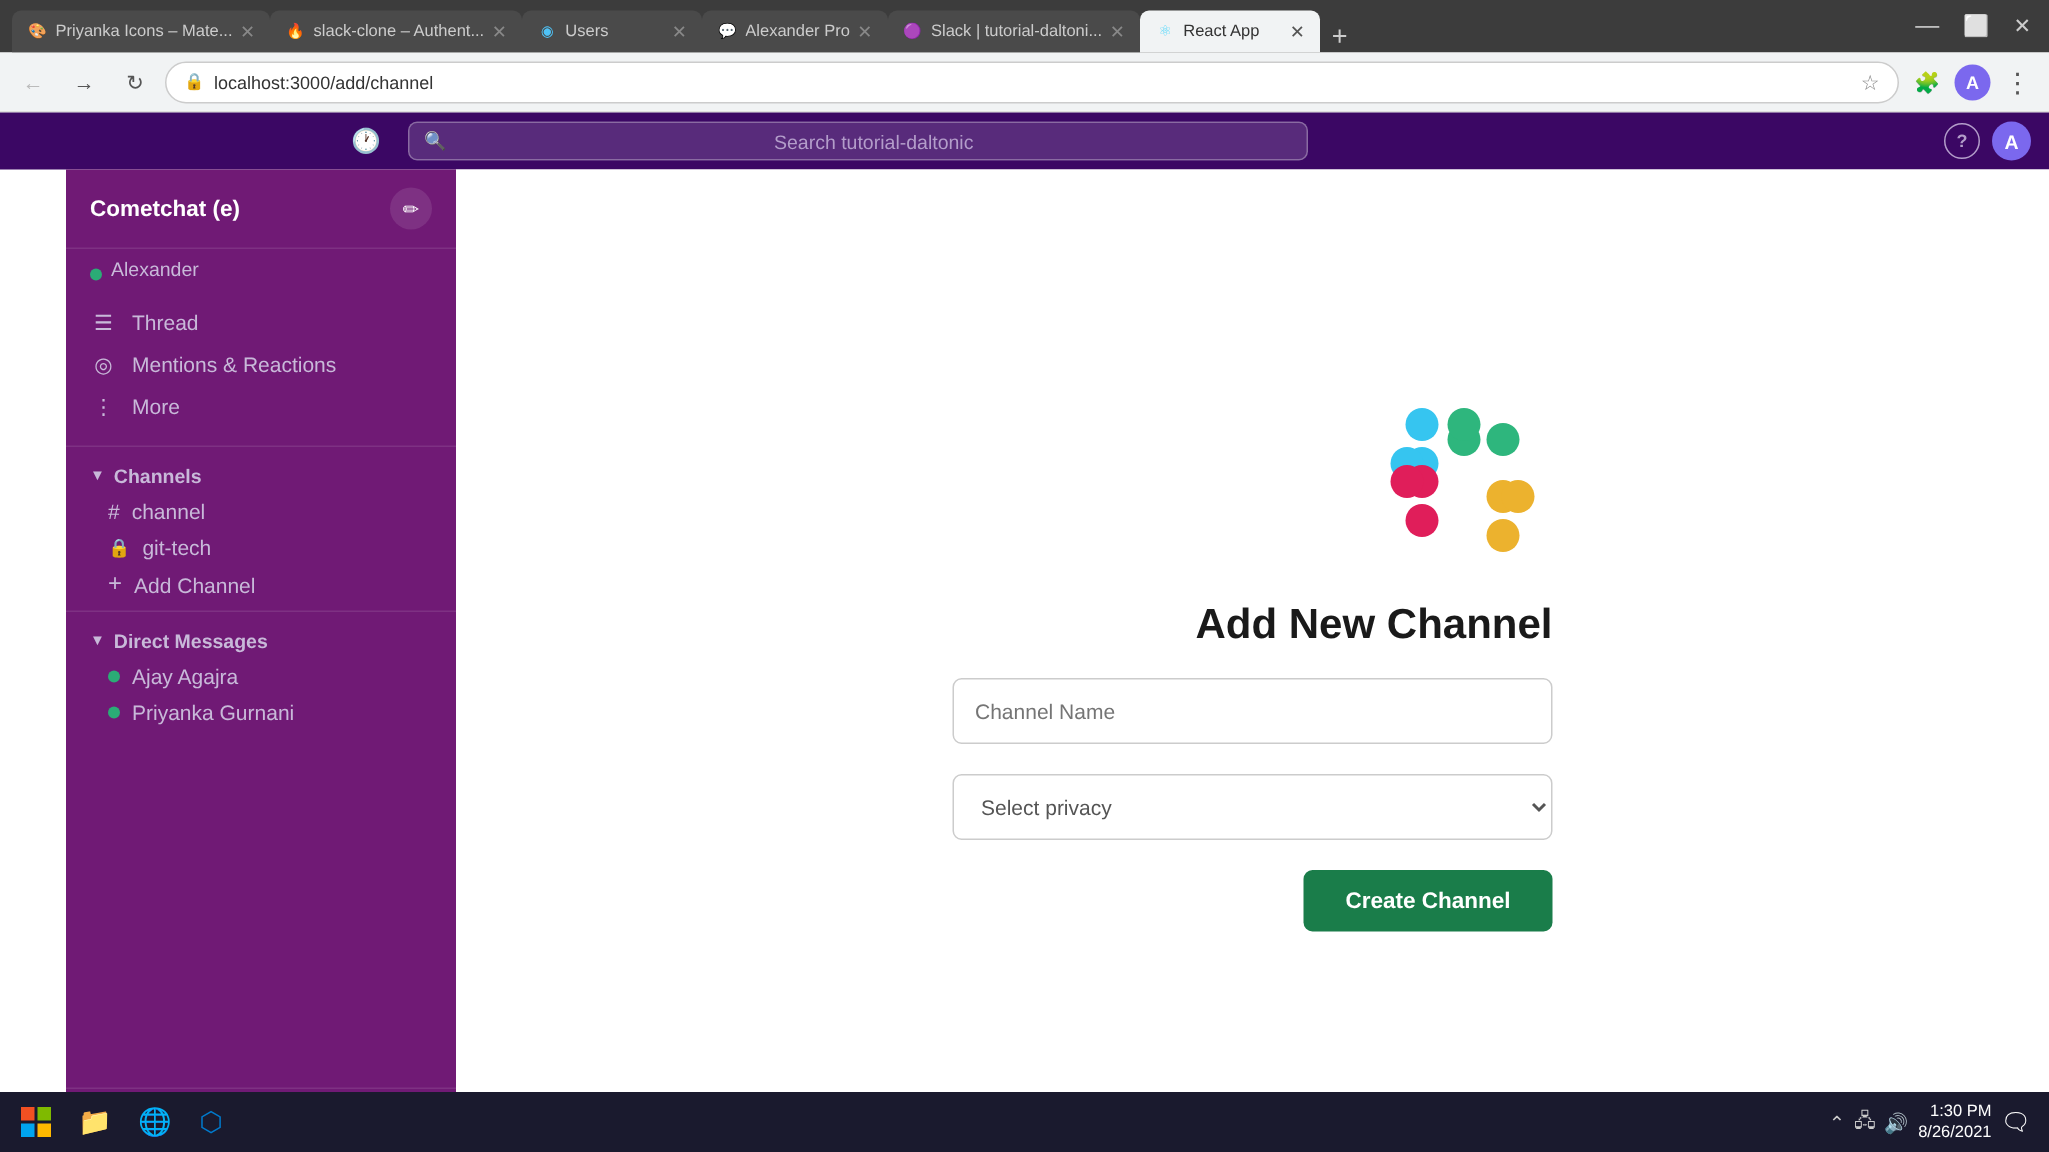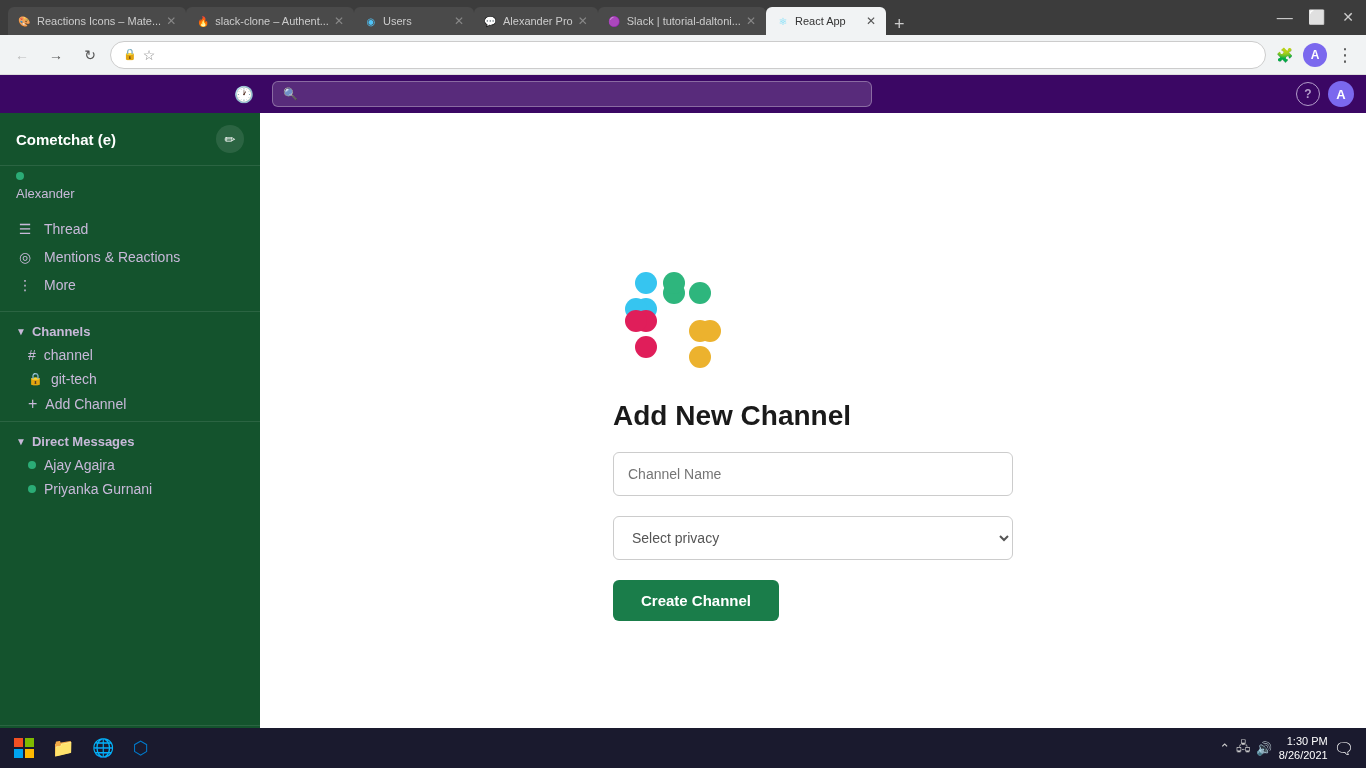--- a/index.html
+++ b/index.html
@@ -38,46 +38,46 @@
     .search-box { flex: 1; max-width: 600px; height: 26px; background: rgba(255,255,255,0.15); border: 1px solid rgba(255,255,255,0.3); border-radius: 6px; display: flex; align-items: center; padding: 0 10px; gap: 6px; cursor: pointer; }
     .search-icon-s { color: #b39dca; font-size: 12px; }
     .search-placeholder { color: #b39dca; font-size: 13px; flex: 1; text-align: center; }
     .help-btn { width: 24px; height: 24px; border-radius: 50%; border: 1.5px solid #b39dca; color: #b39dca; display: flex; align-items: center; justify-content: center; font-size: 12px; font-weight: bold; cursor: pointer; }
     .slack-header-avatar { width: 26px; height: 26px; border-radius: 50%; background: #7B68EE; color: white; font-size: 13px; font-weight: bold; display: flex; align-items: center; justify-content: center; cursor: pointer; }
 
     
     .app-layout { display: flex; height: calc(768px - 35px - 40px - 38px); }
 
     
-    .sidebar { width: 260px; background: #14532d; color: #c8b9d9; display: flex; flex-direction: column; flex-shrink: 0; }
+    .sidebar { width: 260px; background: #701a75; color: #c8b9d9; display: flex; flex-direction: column; flex-shrink: 0; margin-left: 44px; }
     .sidebar-header { padding: 12px 16px; display: flex; align-items: center; justify-content: space-between; border-bottom: 1px solid rgba(255,255,255,0.1); }
     .workspace-name { color: #fff; font-size: 15px; font-weight: 700; }
     .edit-btn { width: 28px; height: 28px; background: rgba(255,255,255,0.1); border-radius: 50%; display: flex; align-items: center; justify-content: center; cursor: pointer; color: #fff; font-size: 13px; }
-    .user-status { display: flex; align-items: flex-start; gap: 6px; padding: 6px 16px; font-size: 13px; flex-direction: column; }
+    .user-status { display: flex; align-items: flex-end; gap: 6px; padding: 6px 16px; font-size: 13px; }
     .status-dot { width: 8px; height: 8px; border-radius: 50%; background: #2bac76; flex-shrink: 0; }
     .status-name { color: #c8b9d9; }
     .sidebar-nav { padding: 8px 0; }
     .nav-item { display: flex; align-items: center; gap: 10px; padding: 6px 16px; cursor: pointer; font-size: 14px; color: #c8b9d9; }
     .nav-icon { font-size: 14px; width: 18px; text-align: center; flex-shrink: 0; }
     .section-header { display: flex; align-items: center; gap: 6px; padding: 8px 16px 4px; font-size: 13px; font-weight: 600; color: #c8b9d9; cursor: pointer; }
     .chevron { font-size: 10px; }
     .channel-item { display: flex; align-items: center; gap: 8px; padding: 4px 16px 4px 28px; cursor: pointer; font-size: 14px; color: #c8b9d9; }
     .channel-prefix { font-size: 14px; color: #c8b9d9; }
     .lock-icon { font-size: 12px; }
     .add-channel { display: flex; align-items: center; gap: 8px; padding: 4px 16px 4px 28px; cursor: pointer; font-size: 14px; color: #c8b9d9; }
     .add-icon { font-size: 16px; }
     .dm-item { display: flex; align-items: center; gap: 8px; padding: 4px 1px 4px 28px; cursor: pointer; font-size: 14px; color: #c8b9d9; }
     .dm-dot { width: 8px; height: 8px; border-radius: 50%; background: #2bac76; flex-shrink: 0; }
     .sidebar-footer { margin-top: auto; padding: 12px 16px; border-top: 1px solid rgba(255,255,255,0.1); }
     .logout-btn { color: #c8b9d9; font-size: 14px; cursor: pointer; }
     .divider { height: 1px; background: rgba(255,255,255,0.1); margin: 4px 0; }
 
     
     .main-content { flex: 1; background: #fff; display: flex; flex-direction: column; align-items: center; justify-content: center; padding: 20px; }
-    .form-container { display: flex; flex-direction: column; align-items: flex-start; gap: 20px; width: 400px; }
+    .form-container { display: flex; flex-direction: column; align-items: flex-end; gap: 20px; width: 400px; }
 
     
     .slack-logo { width: 120px; height: 120px; }
 
     .form-title { font-size: 28px; font-weight: 700; color: #1a1a1a; }
     .channel-name-input { width: 100%; height: 44px; border: 1.5px solid #ccc; border-radius: 6px; padding: 0 14px; font-size: 14px; color: #333; outline: none; }
     .privacy-select { width: 100%; height: 44px; border: 1.5px solid #ccc; border-radius: 6px; padding: 0 14px; font-size: 14px; color: #555; background: #fff; appearance: auto; cursor: pointer; outline: none; }
     .create-channel-btn { background: #1a7d4a; color: #fff; border: none; border-radius: 6px; padding: 12px 28px; font-size: 15px; font-weight: 600; cursor: pointer; }
 
     
@@ -91,21 +91,21 @@
     .taskbar-notif { color: #fff; font-size: 16px; cursor: pointer; }
   </style>
 </head>
 <body>
 
 <div class="browser-chrome">
   <div class="browser-tabs">
 
     <div class="browser-tab">
       <span class="tab-favicon">🎨</span>
-      <span class="tab-title">Reactions Icons – Mate...</span>
+      <span class="tab-title">Priyanka Icons – Mate...</span>
       <span class="tab-close">✕</span>
     </div>
 
     <div class="browser-tab">
       <span class="tab-favicon">🔥</span>
       <span class="tab-title">slack-clone – Authent...</span>
       <span class="tab-close">✕</span>
     </div>
 
     <div class="browser-tab">
@@ -139,38 +139,40 @@
     <span style="color:#ccc;font-size:14px;cursor:pointer;padding:0 4px;">✕</span>
   </div>
 </div>
 
 <div class="address-row">
   <button class="nav-btn disabled">←</button>
   <button class="nav-btn">→</button>
   <button class="nav-btn">↻</button>
   <div class="address-bar">
     <span class="address-lock">🔒</span>
+    <span class="address-text">localhost:3000/add/channel</span>
     <span class="address-star">☆</span>
   </div>
   <div class="toolbar-icons">
     <button class="toolbar-icon-btn" style="font-size:14px;">🧩</button>
     <button class="toolbar-icon-btn">
       <div class="profile-circle">A</div>
     </button>
     <button class="toolbar-icon-btn" style="font-size:18px;">⋮</button>
   </div>
 </div>
 
 <div class="slack-header">
   <div class="slack-header-left">
     <span class="history-btn">🕐</span>
   </div>
   <div class="slack-header-center">
     <div class="search-box">
       <span class="search-icon-s">🔍</span>
+      <span class="search-placeholder">Search tutorial-daltonic</span>
     </div>
   </div>
   <div class="slack-header-right">
     <div class="help-btn">?</div>
     <div class="slack-header-avatar">A</div>
   </div>
 </div>
 
 <div class="app-layout">
 

